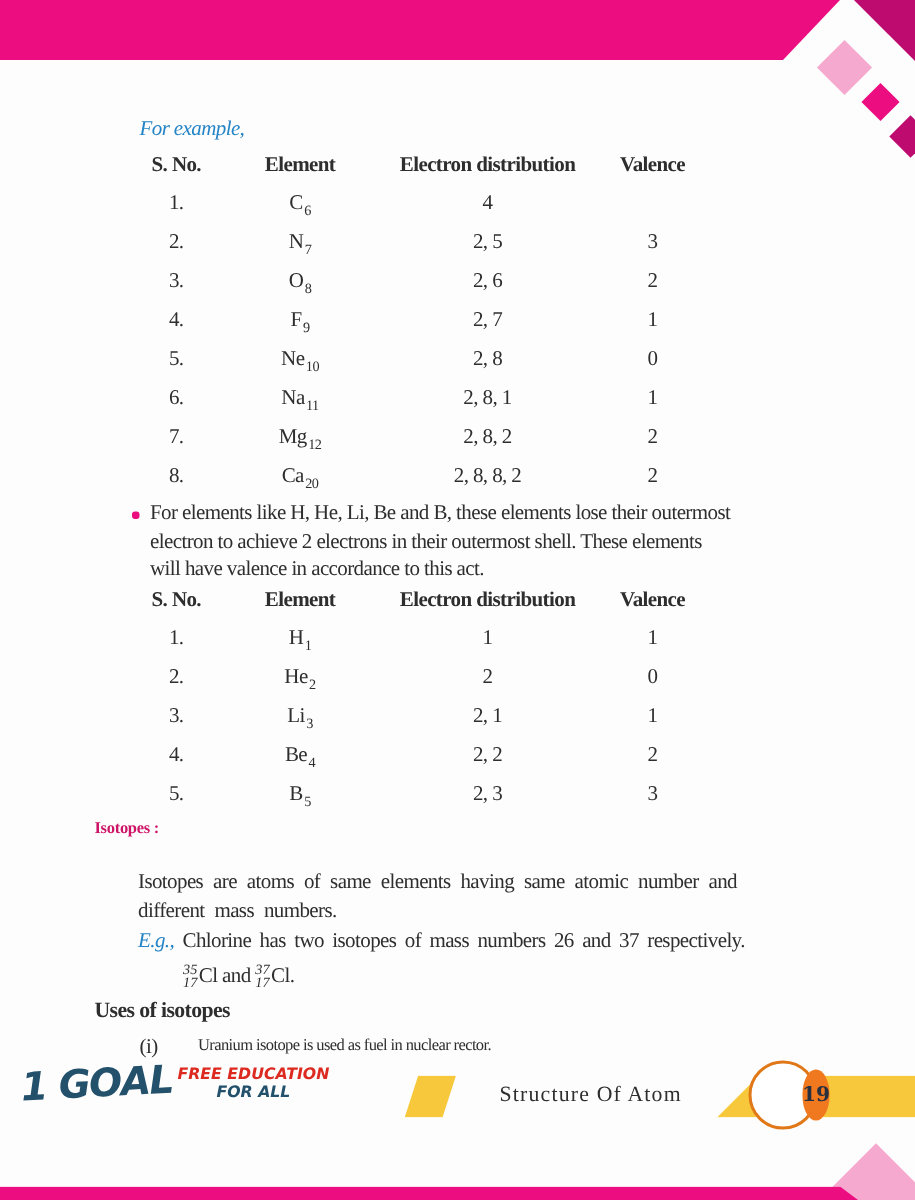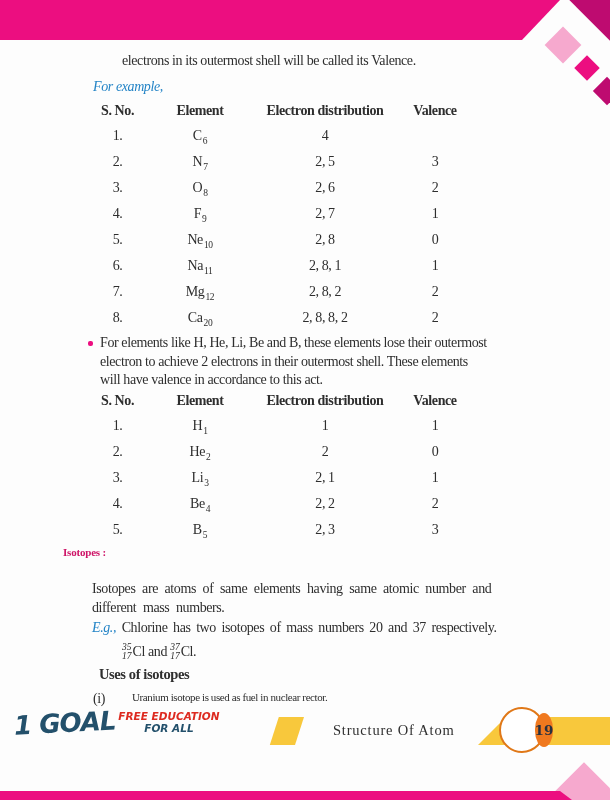--- a/index.html
+++ b/index.html
@@ -41,21 +41,21 @@
   .bullet-dot{position:absolute;left:88px;top:341px;width:5px;height:5px;border-radius:2px;background:var(--magenta,#EC0E80);}
   .bullet-text{position:absolute;left:100px;top:334px;width:445px;font-size:14px;line-height:18.5px;white-space:pre-line;}
   
   .iso-heading{position:absolute;left:63px;top:546px;font-size:11px;font-weight:bold;color:var(--heading_magenta,#CE1467);letter-spacing:-0.2px;}
   .iso-def{position:absolute;left:92px;top:579px;width:450px;font-size:14px;line-height:19px;white-space:pre-line;word-spacing:3.5px;}
   .eg-line{position:absolute;left:92px;top:620px;width:460px;font-size:14px;word-spacing:2.5px;}
   .eg{font-style:italic;color:var(--blue,#2484C6);margin-top:23px;}
   .cl-line{position:absolute;left:122px;top:643px;font-size:14px;}
   .iso-stack{display:inline-block;font-size:9.5px;line-height:8.5px;vertical-align:-3px;margin-right:1px;letter-spacing:0;}
   .iso-stack span{display:block;text-align:right;font-style:italic;}
-  .uses-heading{position:absolute;left:63px;top:666px;font-size:14.5px;font-weight:bold;margin-left:36px;}
+  .uses-heading{position:absolute;left:63px;top:666px;font-size:14.5px;font-weight:bold;}
   .use-marker{position:absolute;left:93px;top:691px;font-size:14px;}
   .use-text{position:absolute;left:132px;top:691px;font-size:11px;}
   
   .logo{position:absolute;left:14px;top:708px;display:flex;align-items:flex-start;letter-spacing:0;}
   .logo-main{
     font-family:"DejaVu Sans", sans-serif;font-style:italic;font-weight:bold;
     font-size:26px;color:var(--navy,#23506B);transform:rotate(-3deg);letter-spacing:-1px;
   }
   .logo-col{display:flex;flex-direction:column;margin-left:3px;margin-top:2px;
     font-family:"DejaVu Sans", sans-serif;font-style:italic;font-weight:bold;font-size:10.5px;line-height:12px;}
@@ -77,21 +77,20 @@
 <body>
 
 <div class="page">
 
   <div class="top-band"></div>
   <div class="diamond corner-big"></div>
   <div class="diamond d1"></div>
   <div class="diamond d2"></div>
   <div class="diamond d3"></div>
 
-  <div class="intro">electrons in its outermost shell will be called its Valence.</div>
   <div class="for-example">For example,</div>
 
   <div class="v-table t1">
       <div class="t-row t-head">
         <div class="t-hcell">S. No.</div>
         <div class="t-hcell">Element</div>
         <div class="t-hcell">Electron distribution</div>
         <div class="t-hcell">Valence</div>
       </div>
       <div class="t-row">
@@ -184,21 +183,21 @@
         <div class="t-cell">B<span class="el-sub">5</span></div>
         <div class="t-cell">2, 3</div>
         <div class="t-cell">3</div>
       </div>
     </div>
 
   <div class="iso-heading">Isotopes :</div>
   <div class="iso-def">Isotopes are atoms of same elements having same atomic number and
 different mass numbers.</div>
 
-  <div class="eg-line"><span class="eg">E.g.,</span> <span>Chlorine has two isotopes of mass numbers 20 and 37 respectively.</span></div>
+  <div class="eg-line"><span class="eg">E.g.,</span> <span>Chlorine has two isotopes of mass numbers 26 and 37 respectively.</span></div>
 
   <div class="cl-line"><span class="iso-stack"><span>35</span><span>17</span></span><span>Cl</span>
     <span>and</span>
     <span class="iso-stack"><span>37</span><span>17</span></span><span>Cl</span><span>.</span></div>
 
   <div class="uses-heading">Uses of isotopes</div>
   <div class="use-marker">(i)</div>
   <div class="use-text">Uranium isotope is used as fuel in nuclear rector.</div>
 
   <div class="logo">

